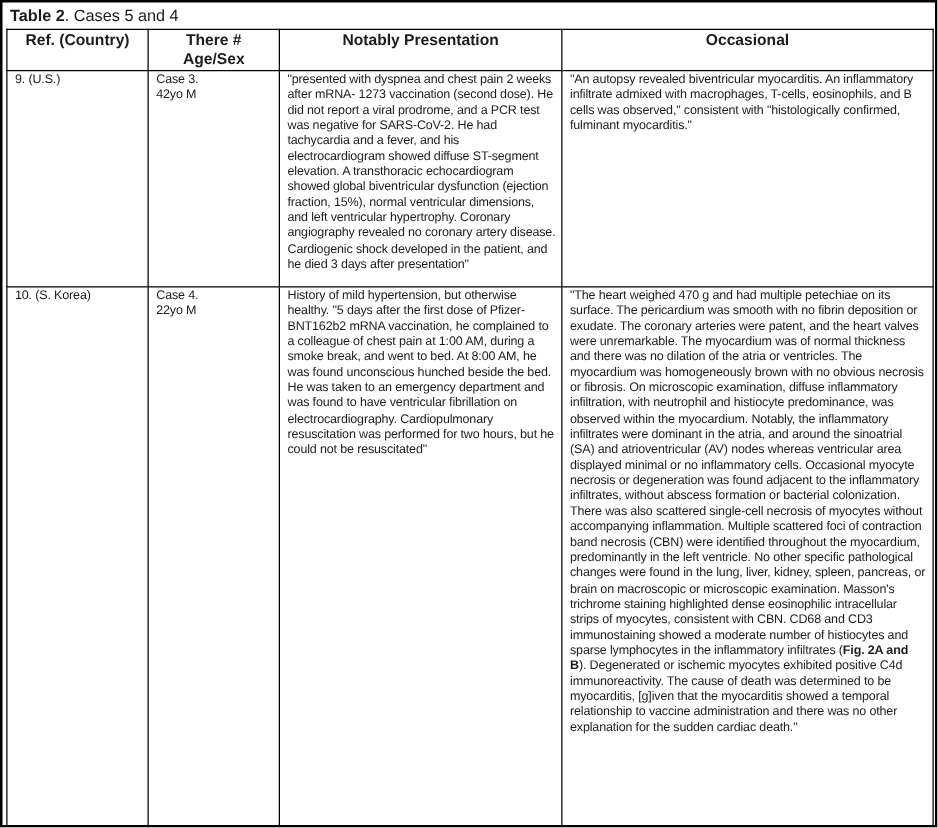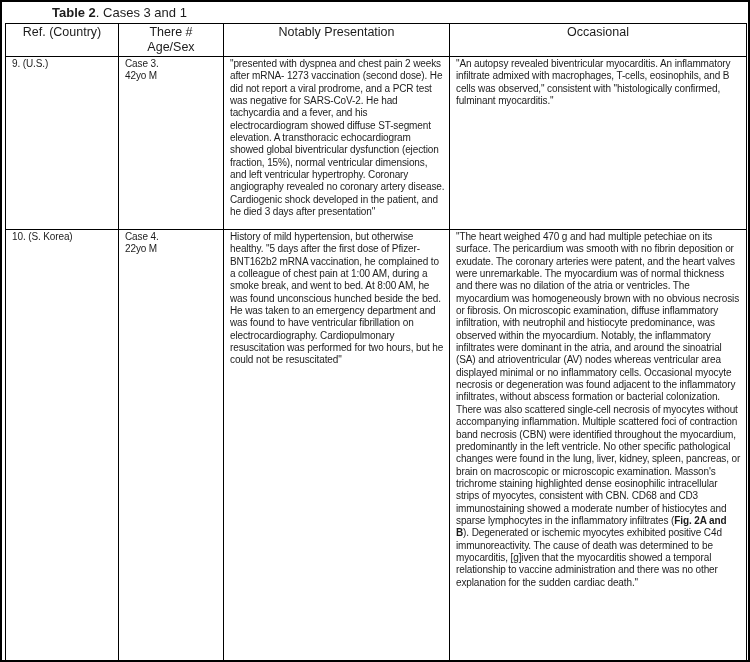--- a/index.html
+++ b/index.html
@@ -16,35 +16,35 @@
     border: 2px solid #000000;
     background: #ffffff;
     overflow: hidden;
   }
   .title {
     font-size: 13px;
     line-height: 16px;
     padding: 3px 0 2px 6px;
     white-space: nowrap;
   }
-  .title .bold { font-weight: bold; margin-left: 44px; }
+  .title .bold { font-weight: bold; }
   table.cases {
     border-collapse: collapse;
     table-layout: fixed;
     margin-left: 3px;
     width: 741px;
   }
   table.cases th, table.cases td {
     border: 1px solid #000000;
     vertical-align: top;
     overflow: hidden;
   }
   table.cases th {
     font-size: 12.5px;
-    font-weight: normal;
+    font-weight: bold;
     text-align: center;
     line-height: 14.5px;
     height: 30px;
     padding: 1px 2px;
     white-space: pre-line;
   }
   table.cases td {
     font-size: 10px;
     line-height: 12.35px;
     letter-spacing: -0.12px;
@@ -59,21 +59,21 @@
   col.c2 { width: 105px; }
   col.c3 { width: 226px; }
   col.c4 { width: 297px; }
 </style>
 </head>
 <body>
 
 <div class="frame">
 
   <div class="title">
-    <span class="bold">Table 2</span><span>. Cases 3 and 1</span>
+    <span class="bold">Table 2</span><span>. Cases 5 and 4</span>
   </div>
 
   <table class="cases">
     <colgroup>
       <col class="c1">
         <col class="c2">
         <col class="c3">
         <col class="c4">
     </colgroup>
     <thead>

